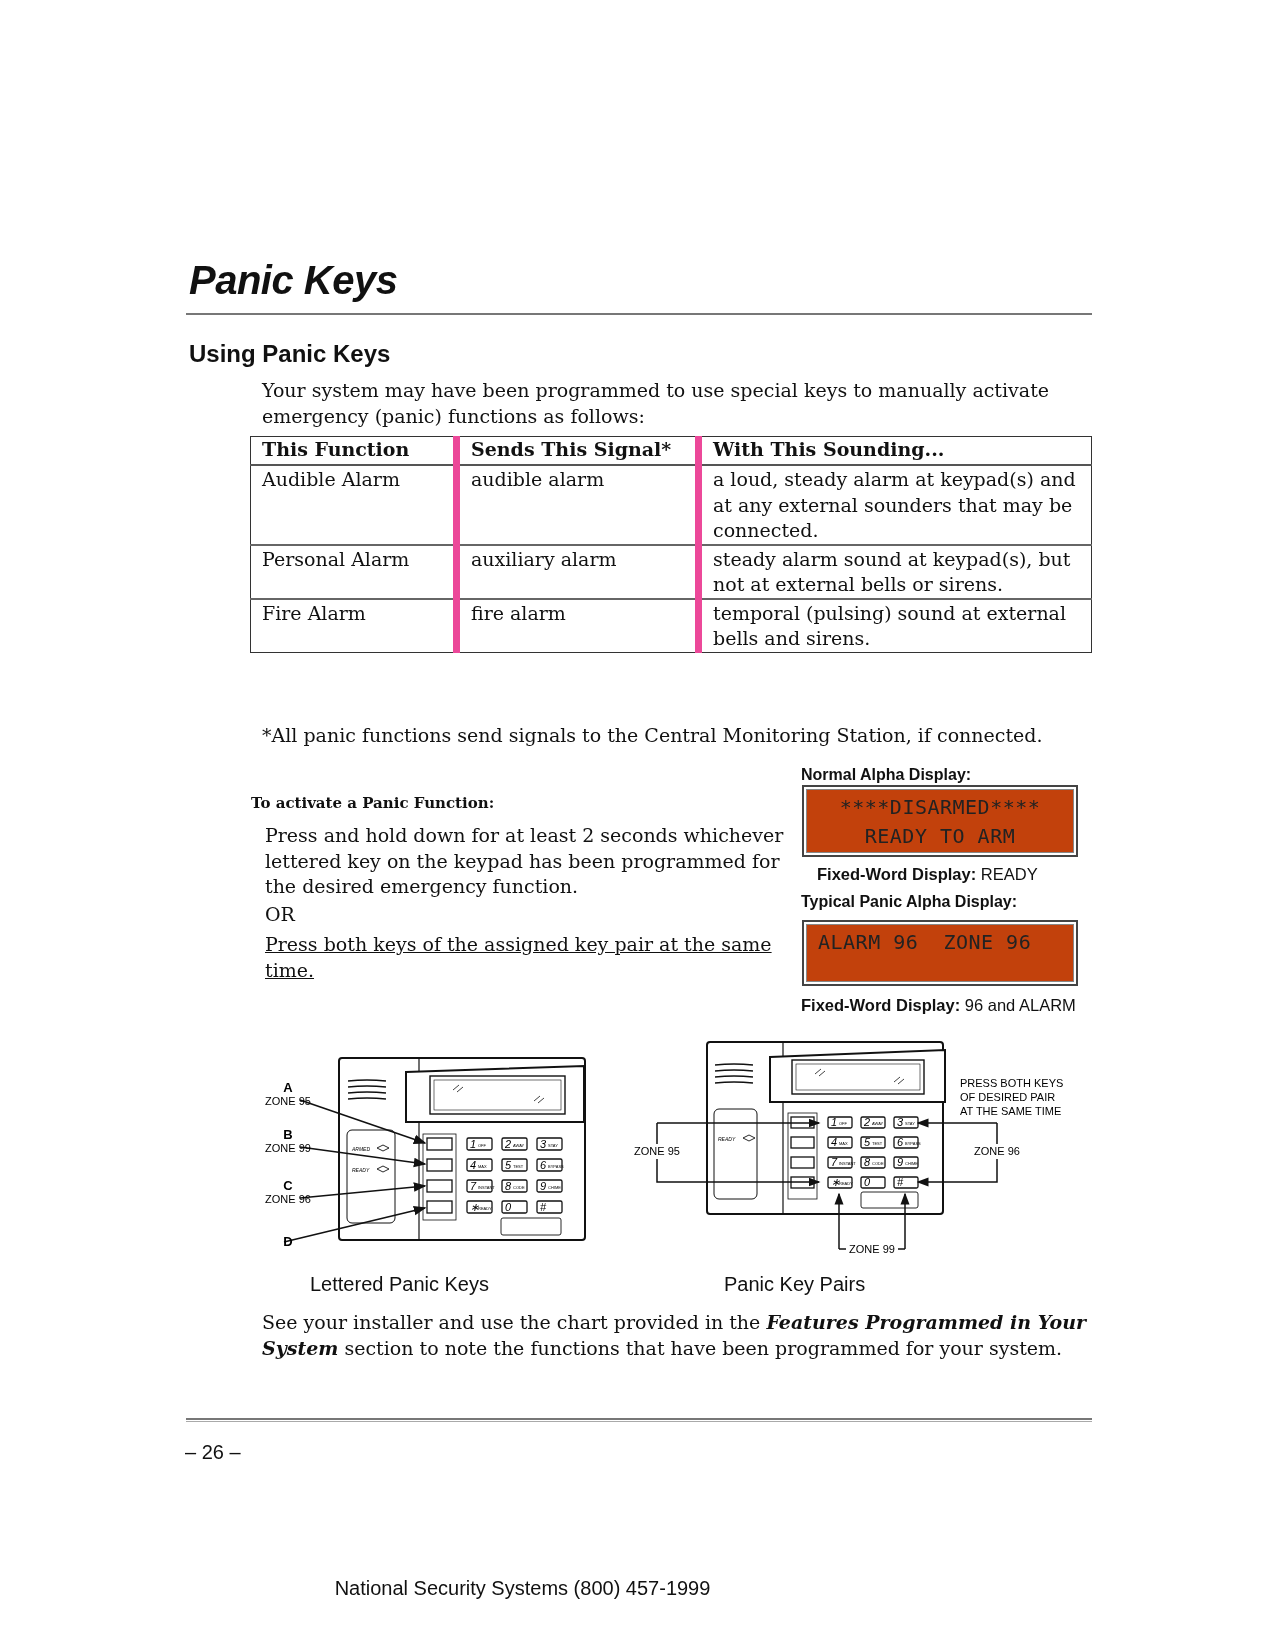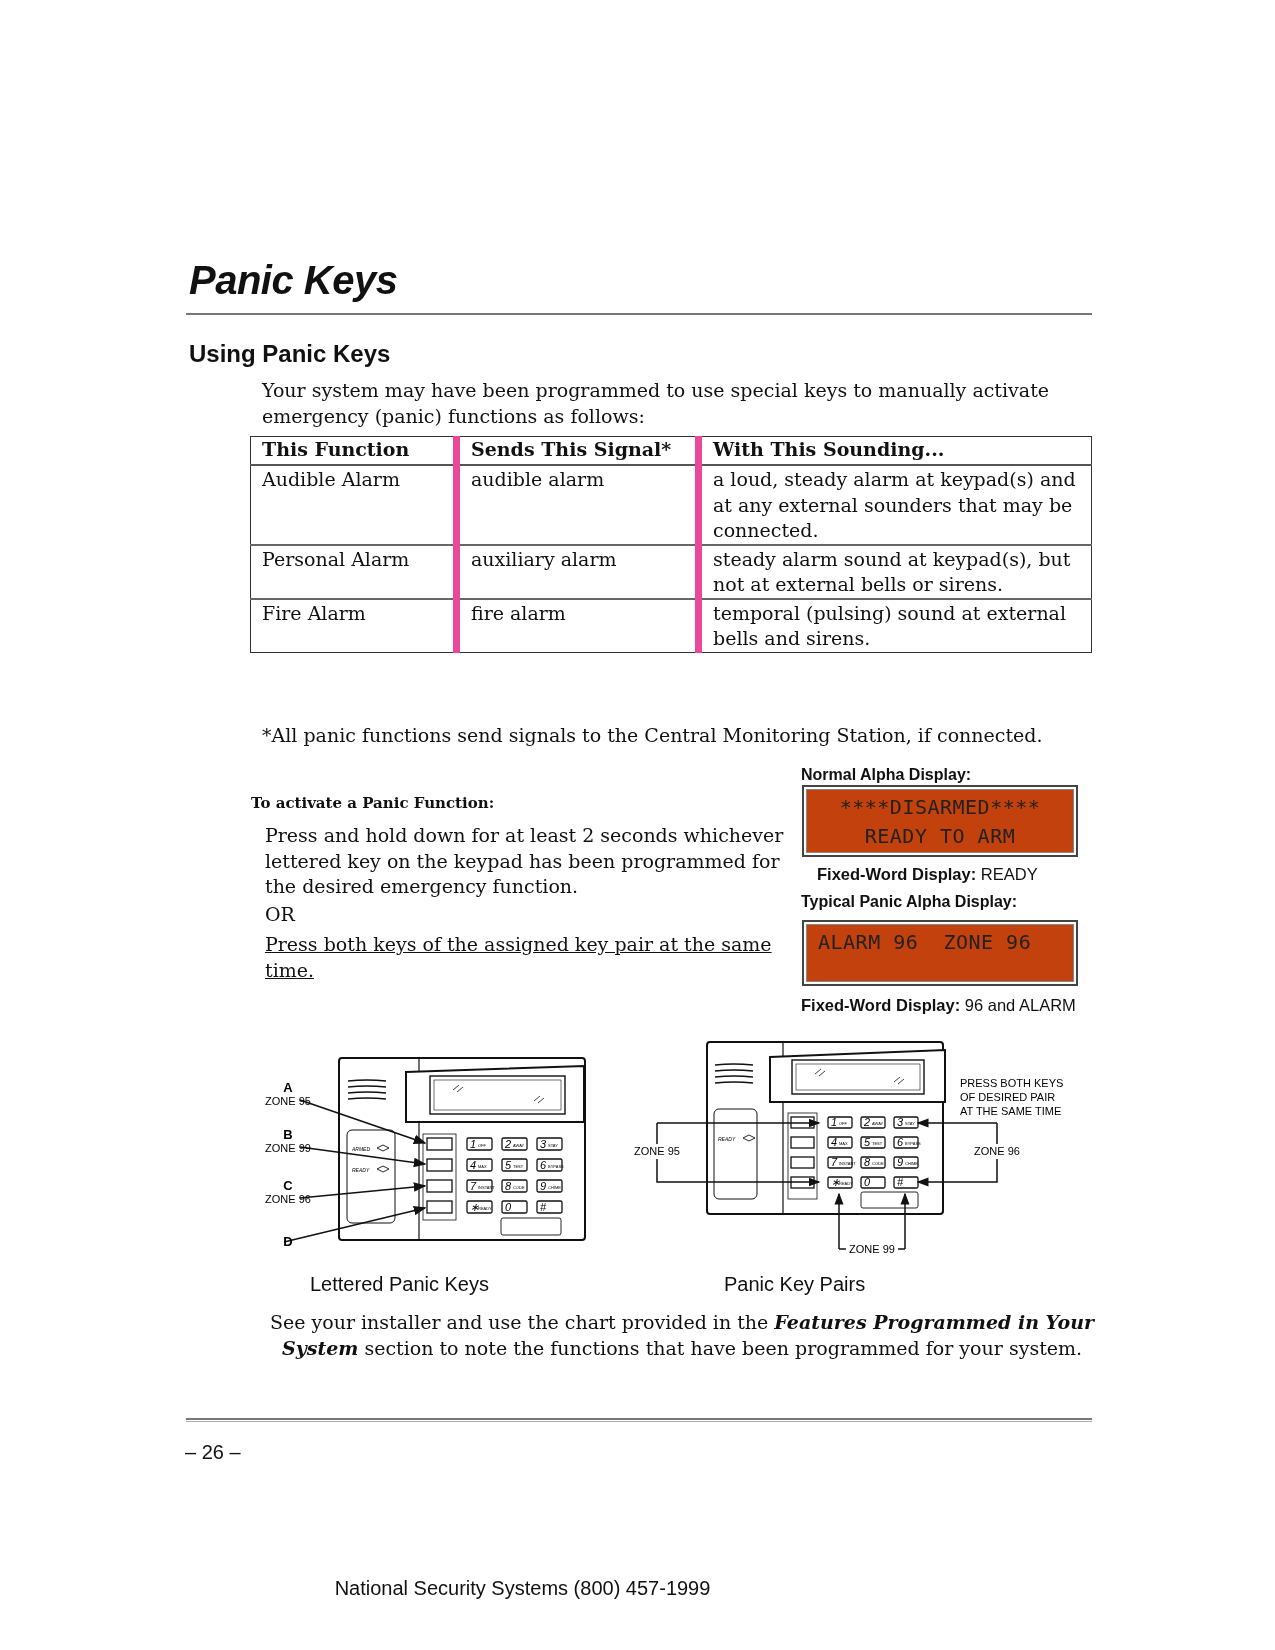--- a/index.html
+++ b/index.html
@@ -49,21 +49,21 @@
   .fig-letter { font-family: "Liberation Sans", sans-serif; font-size: 13px; font-weight: bold; }
   .fig-id { font-family: "Liberation Sans", sans-serif; font-size: 7px; color: #333; transform: rotate(-90deg); transform-origin: left top; white-space: nowrap; }
   .key-lbl { font-family: "Liberation Sans", sans-serif; font-size: 11px; font-style: italic; }
   .key-sub { font-family: "Liberation Sans", sans-serif; font-size: 4px; }
   .ind-lbl { font-family: "Liberation Sans", sans-serif; font-size: 5px; font-style: italic; }
 
   .fig-caption { font-family: "Liberation Sans", sans-serif; font-size: 20px; }
   #caption-left { left: 310px; top: 1273px; }
   #caption-right { left: 724px; top: 1273px; }
 
-  #closing { left: 262px; top: 1310px; width: 840px; text-align: center; }
+  #closing { left: 262px; top: 1310px; width: 840px; }
   #closing b { font-style: italic; font-weight: bold; }
 
   #footer-rule1 { left: 186px; top: 1418px; width: 906px; height: 2px; background: #777; }
   #footer-rule2 { left: 186px; top: 1421px; width: 906px; height: 1px; background: #aaa; }
   #page-number { left: 185px; top: 1441px; font-size: 20px; }
   #footer-company { left: 0; width: 1045px; top: 1577px; text-align: center; font-size: 20px; }
 </style>
 </head>
 <body>
 

